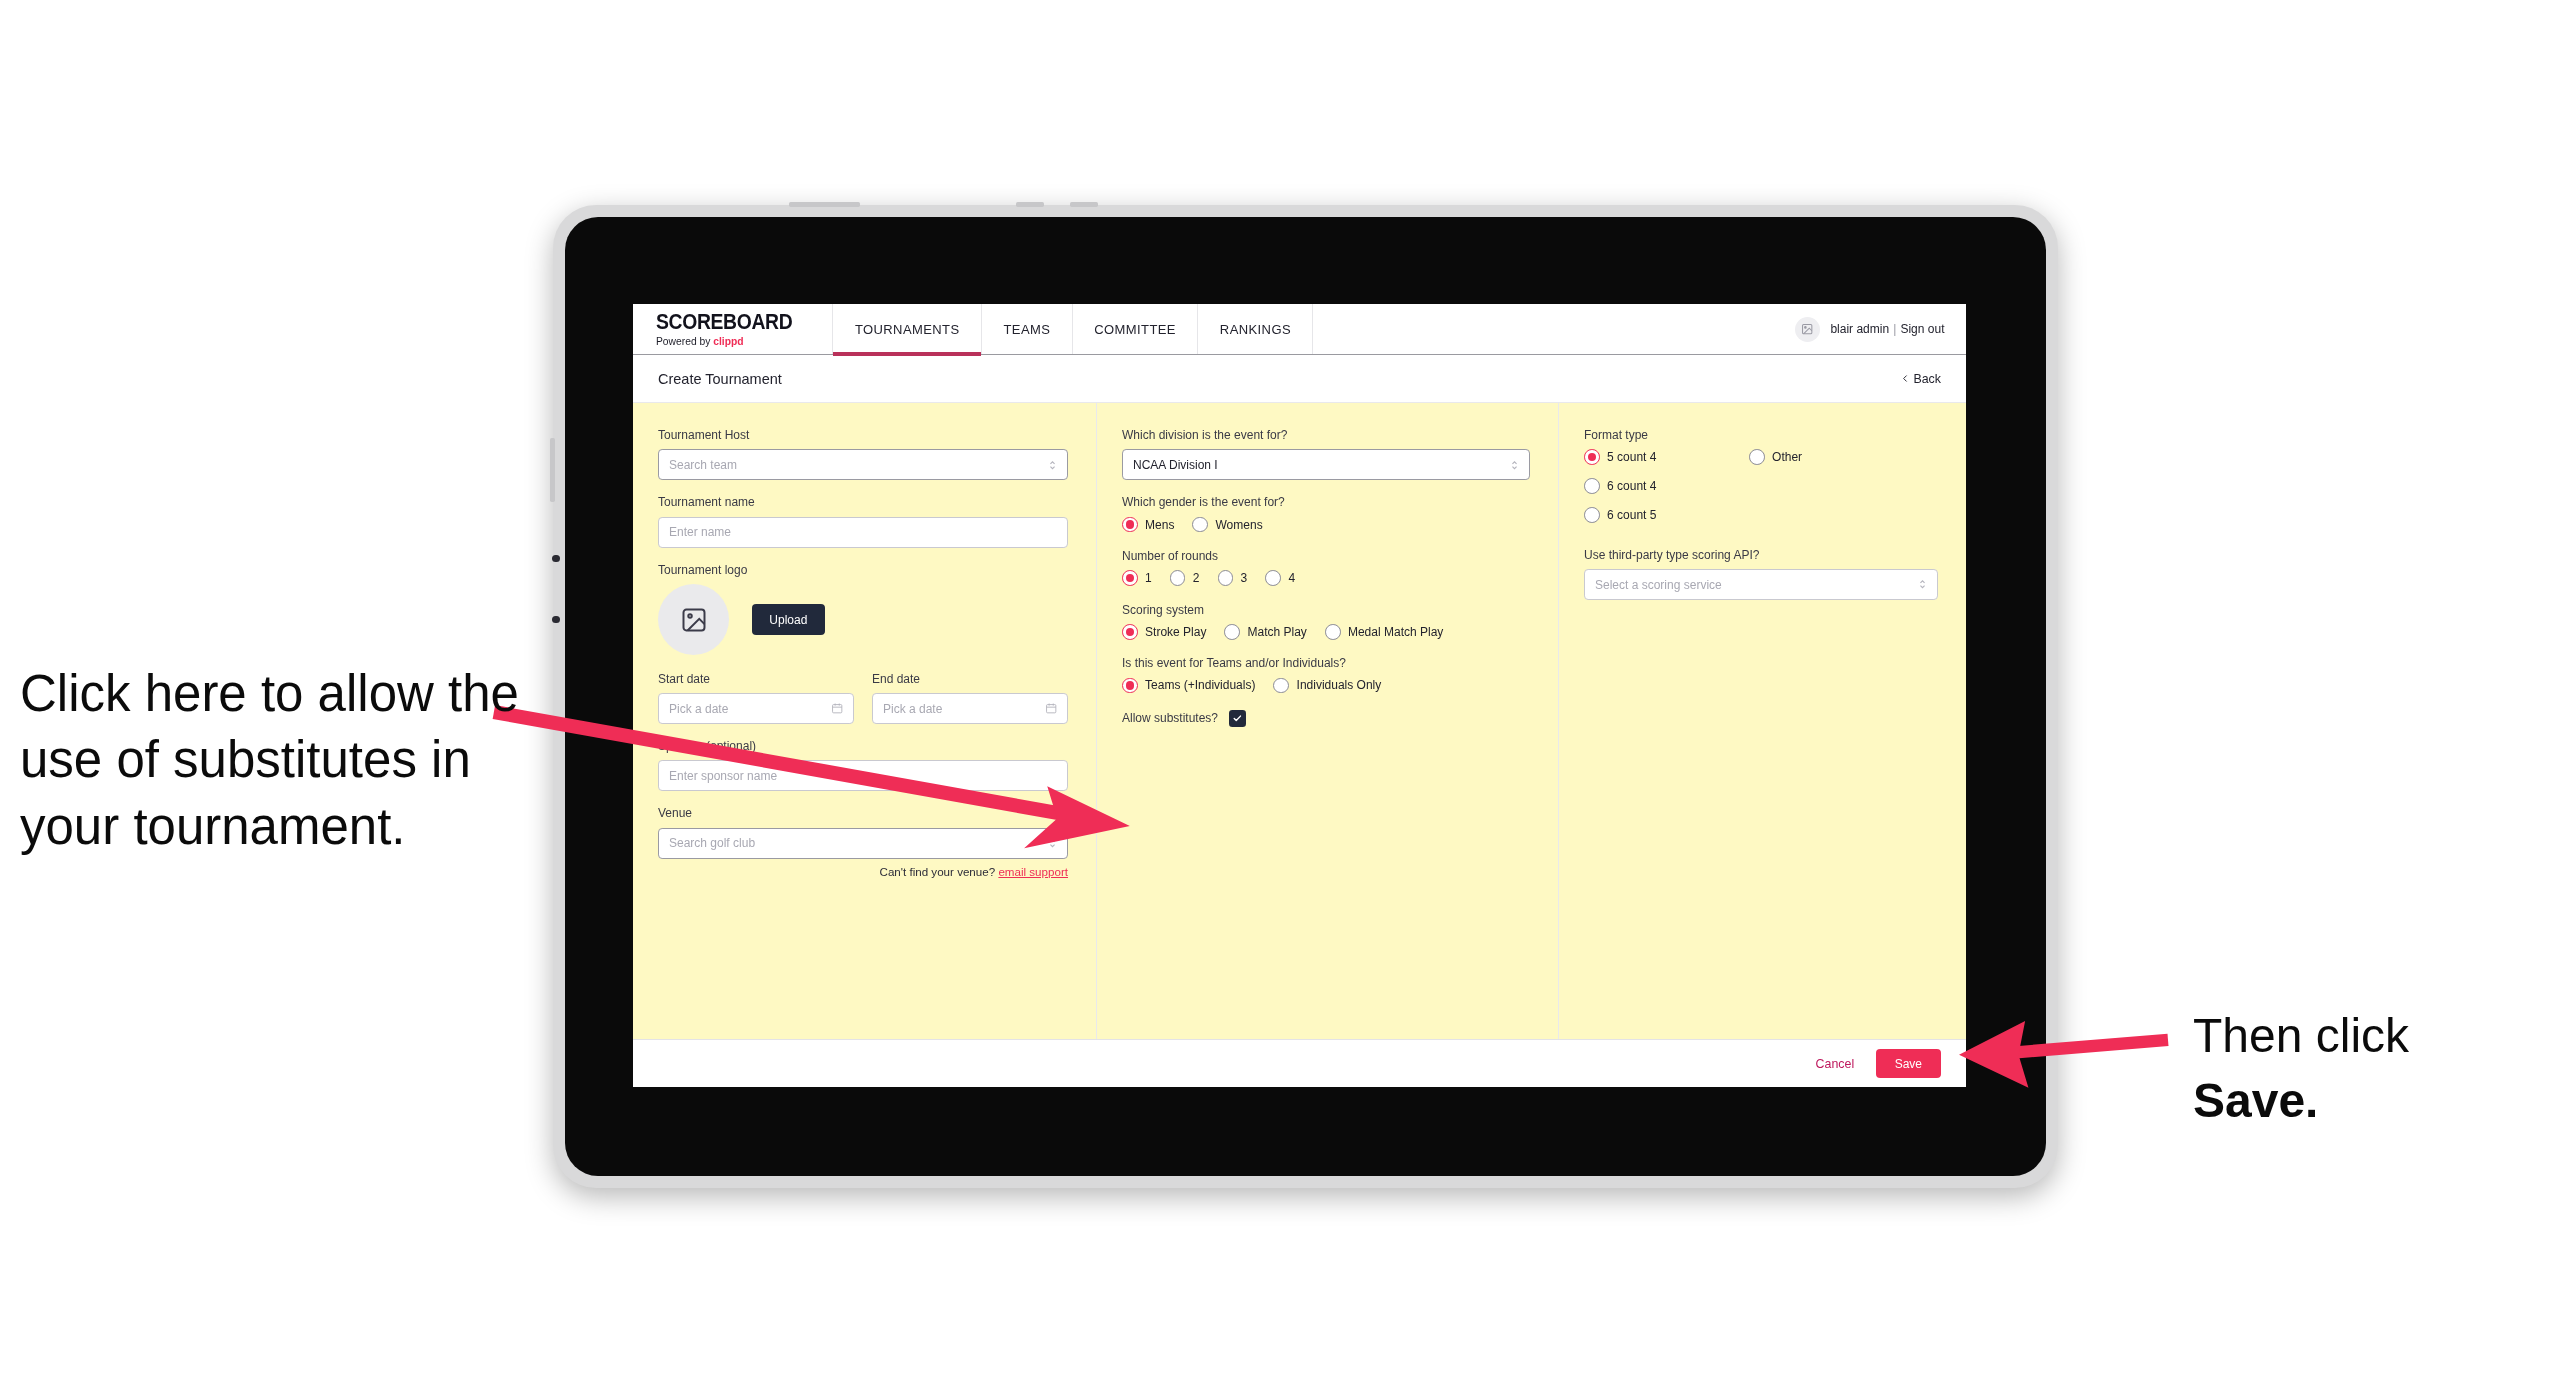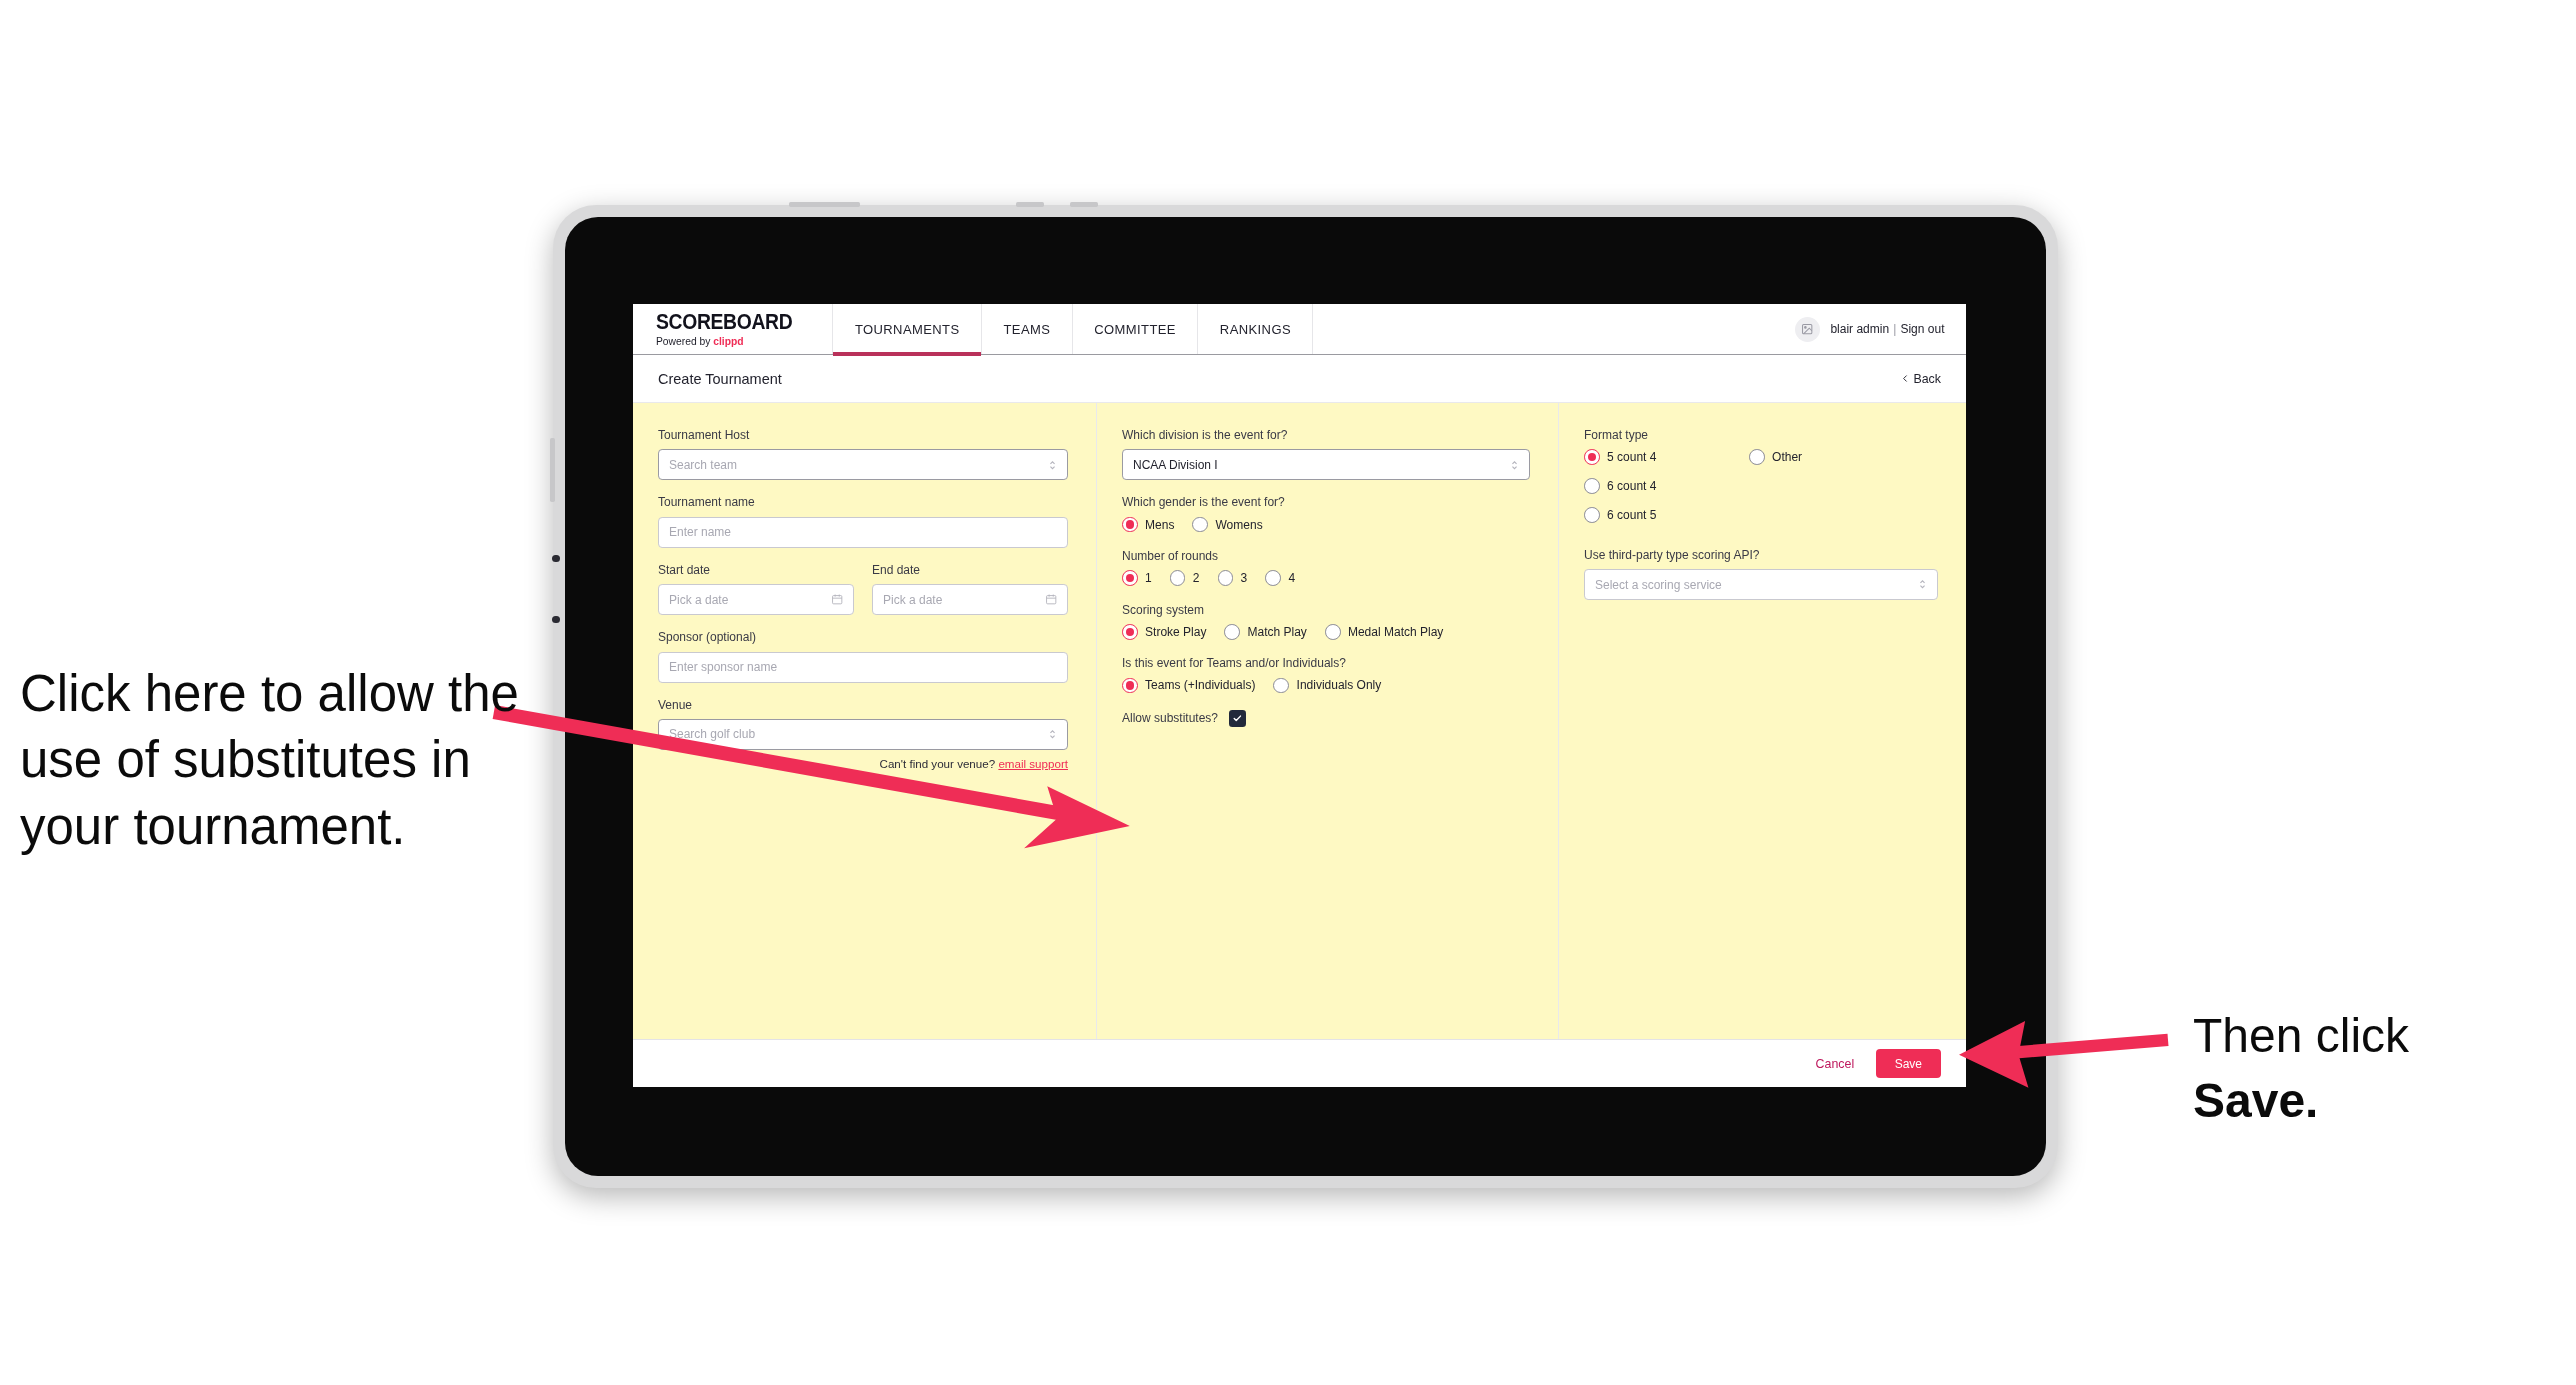--- a/index.html
+++ b/index.html
@@ -314,20 +314,33 @@
           </div>
         </div>
 
         <div class="field">
           <span class="flabel">Tournament name</span>
           <div class="input light">
             <span class="ph">Enter name</span>
           </div>
         </div>
 
+        <div class="field">
+          <span class="flabel">Tournament logo</span>
+          <div class="logo-row">
+            <div class="logo-circle">
+              <svg width="28" height="28" viewBox="0 0 24 24" fill="none" stroke="currentColor" stroke-width="1.7">
+                <rect x="3" y="3" width="18" height="18" rx="2.5"></rect>
+                <circle cx="8.6" cy="8.6" r="1.5"></circle>
+                <path d="M21 15.5l-4.5-4.5L6.5 21"></path>
+              </svg>
+            </div>
+            <div class="upload-btn">Upload</div>
+          </div>
+        </div>
 
         <div class="field">
           <div class="date-row">
             <div class="date-col">
               <span class="flabel">Start date</span>
               <div class="input light">
                 <span class="ph">Pick a date</span>
                 <span class="tail">
                   <svg width="12.4" height="12.4" viewBox="0 0 24 24" fill="none" stroke="currentColor" stroke-width="1.8">
                       <rect x="3" y="5" width="18" height="16" rx="2"></rect>

